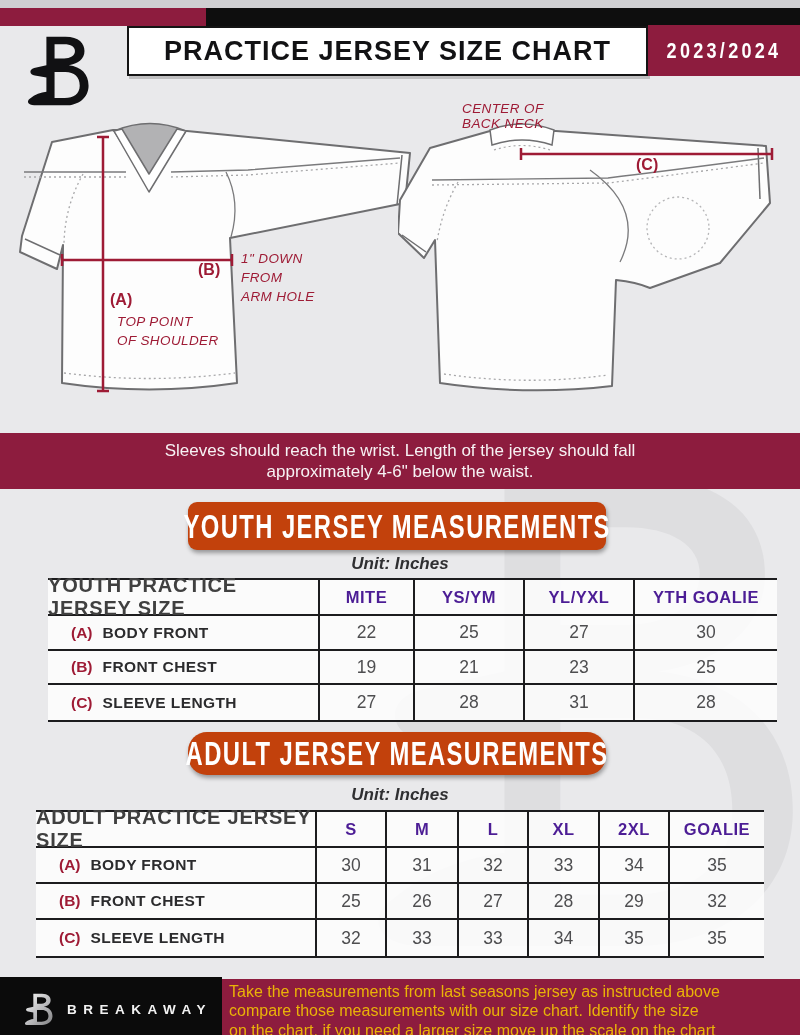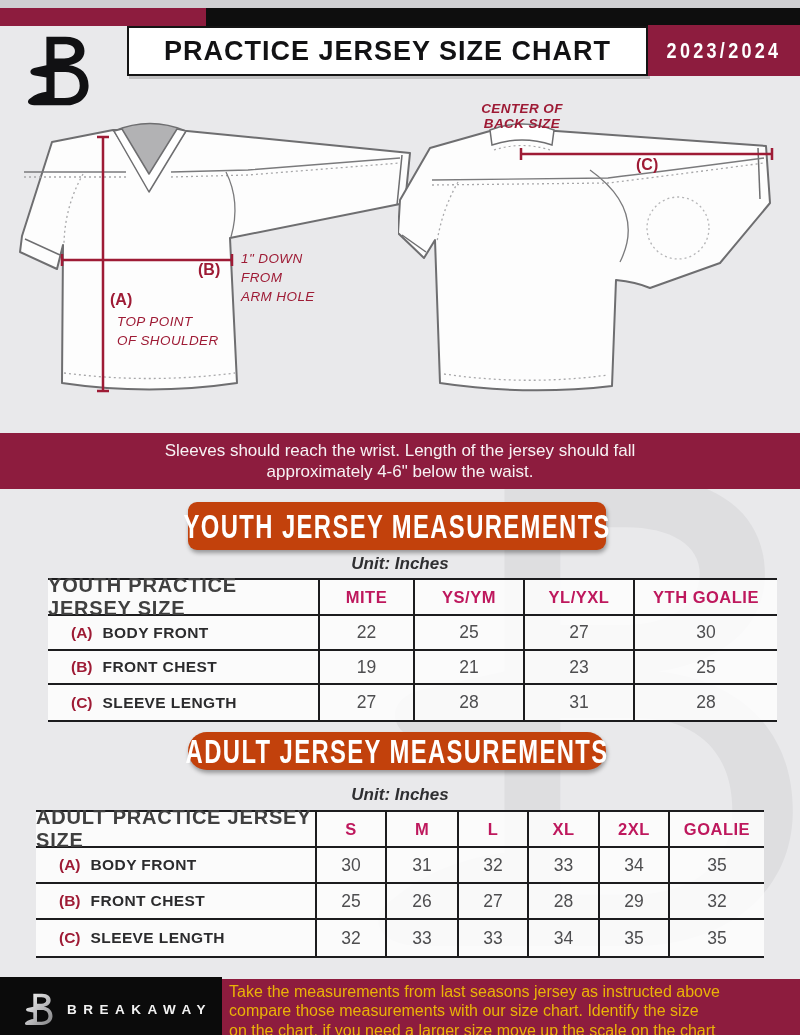--- a/index.html
+++ b/index.html
@@ -26,21 +26,21 @@
   .seasonbox span { color:#fff; font-size:22px; font-weight:700; letter-spacing:4px;
     display:inline-block; transform:scaleX(0.82); white-space:nowrap; }
   .brandlogo { position:absolute; left:26px; top:24px; width:68px; height:76px; }
   
   .watermark { position:absolute; left:365px; top:440px; width:465px; height:512px; z-index:0; }
   
   .diagram { position:absolute; z-index:1; }
   .anno { position:absolute; z-index:2; color:#9e1b35; }
   .anno.tag { font-weight:800; font-size:16px; }
   .anno.cap { font-style:italic; font-size:13.5px; font-weight:500; line-height:19px; letter-spacing:0.4px; }
-  .anno.cap.center { text-align:center; line-height:15px;font-weight:bold; }
+  .anno.cap.center { line-height:15px; }
   
   .notice {
     position:absolute; left:0; top:425px; width:800px; height:56px; background:#8d1c3e; z-index:2;
     display:flex; flex-direction:column; align-items:center; justify-content:center; gap:0;
   }
   .notice div { color:#f7f2f4; font-size:17px; line-height:21px; }
   
   .sec-banner {
     position:absolute; left:188px; width:418px; height:48px; background:#c2410c; border-radius:9px; z-index:2;
     display:flex; align-items:center; justify-content:center;
@@ -51,21 +51,21 @@
   .unit { position:absolute; left:0; width:800px; text-align:center; z-index:2;
     font-style:italic; font-weight:700; font-size:17px; color:#2f2f31; }
   
   .tbl { position:absolute; display:grid; z-index:2;
     border-top:2.5px solid #1c1c1e; border-bottom:2.5px solid #1c1c1e; }
   .cell { background:rgba(255,255,255,0.8); display:flex; align-items:center; }
   .cell.hb { border-bottom:2px solid #1c1c1e; }
   .cell.v { border-left:2px solid #1c1c1e; }
   .cell.c { justify-content:center; }
   .sizelbl { font-size:20px; color:#404040; letter-spacing:0.8px;font-weight:bold; }
-  .colh { font-size:16.5px; font-weight:700; color:#be185d; letter-spacing:0.5px; }
+  .colh { font-size:16.5px; font-weight:700; color:#4c1d95; letter-spacing:0.5px; }
   .val { font-size:17.5px; color:#4e4e50; }
   .rowlbl { padding-left:23px; gap:10px; }
   .rowlbl .key { color:#9e1b35; font-weight:800; font-size:15.5px; }
   .rowlbl .rname { color:#2b2b2d; font-weight:600; font-size:15.5px; letter-spacing:0.4px; }
   .ytbl { left:48px; top:570px; grid-template-columns:270px 95px 110px 110px 144px; grid-template-rows:36px 35px 34px 35px; }
   .atbl { left:36px; top:802px; grid-template-columns:279px 70px 72px 70px 71px 70px 96px; grid-template-rows:36px 36px 36px 36px; }
   
   .footer-black { position:absolute; left:0; top:969px; width:222px; height:64px; background:#0b0b0b; z-index:2;
     display:flex; align-items:center; }
   .footer-black .blogo { position:absolute; left:24px; top:15px; width:31px; height:34px; }
@@ -147,21 +147,21 @@
     <path d="M46 274 Q128 286 210 275" fill="none" stroke="#a8a8aa" stroke-width="1.3" stroke-dasharray="2 3"></path>
 
     <path d="M92 30 Q124 18 156 30 L154 45 Q124 35 94 45 Z" fill="#ffffff" stroke="#6e6e70" stroke-width="1.5"></path>
     <path d="M96 50 Q124 41 152 50" fill="none" stroke="#a8a8aa" stroke-width="1.2" stroke-dasharray="2 3"></path>
 
     <path d="M123 48 L123 60 M123 54 L374 54 M374 48 L374 60" fill="none" stroke="#9e1b35" stroke-width="2.5"></path>
   </svg>
 
   <div class="anno cap center" style="left:462px; top:93px; width:120px;">
     <div>CENTER OF</div>
-    <div>BACK SIZE</div>
+    <div>BACK NECK</div>
   </div>
   <div class="anno tag" style="left:636px; top:148px;">(C)</div>
 
   <div class="anno tag" style="left:198px; top:253px;">(B)</div>
   <div class="anno cap" style="left:241px; top:241px;">
     <div>1" DOWN</div>
     <div>FROM</div>
     <div>ARM HOLE</div>
   </div>
   <div class="anno tag" style="left:110px; top:283px;">(A)</div>
@@ -242,21 +242,21 @@
         <span class="val">28</span>
       </div>
     <div class="cell v c">
         <span class="val">31</span>
       </div>
     <div class="cell v c">
         <span class="val">28</span>
       </div>
   </div>
 
-  <div class="sec-banner" style="top:724px; height:38px;border-radius:19px;">
+  <div class="sec-banner" style="top:724px; height:43px;border-radius:19px;">
     <span>ADULT JERSEY MEASUREMENTS</span>
   </div>
   <div class="unit" style="top:777px;">Unit: Inches</div>
 
   <div class="tbl atbl">
     <div class="cell hb c">
         <span class="sizelbl">ADULT PRACTICE JERSEY SIZE</span>
       </div>
     <div class="cell hb v c">
         <span class="colh">S</span>

